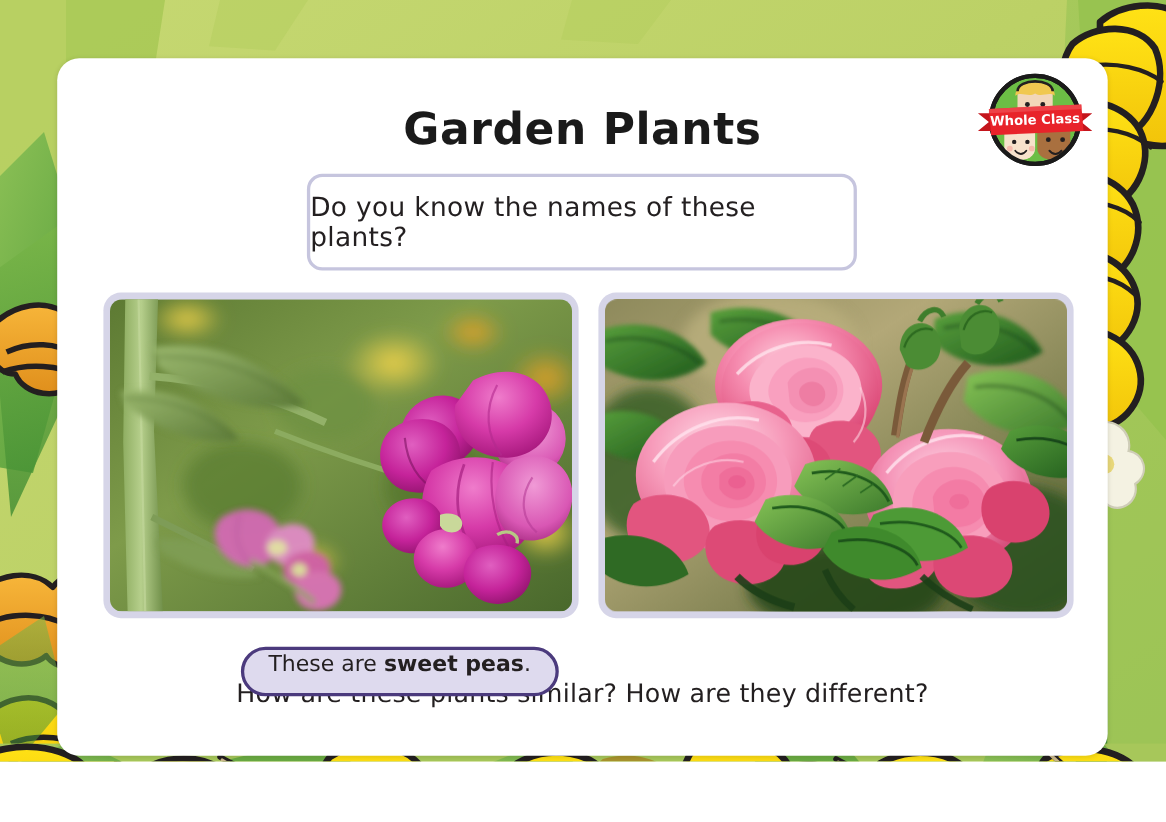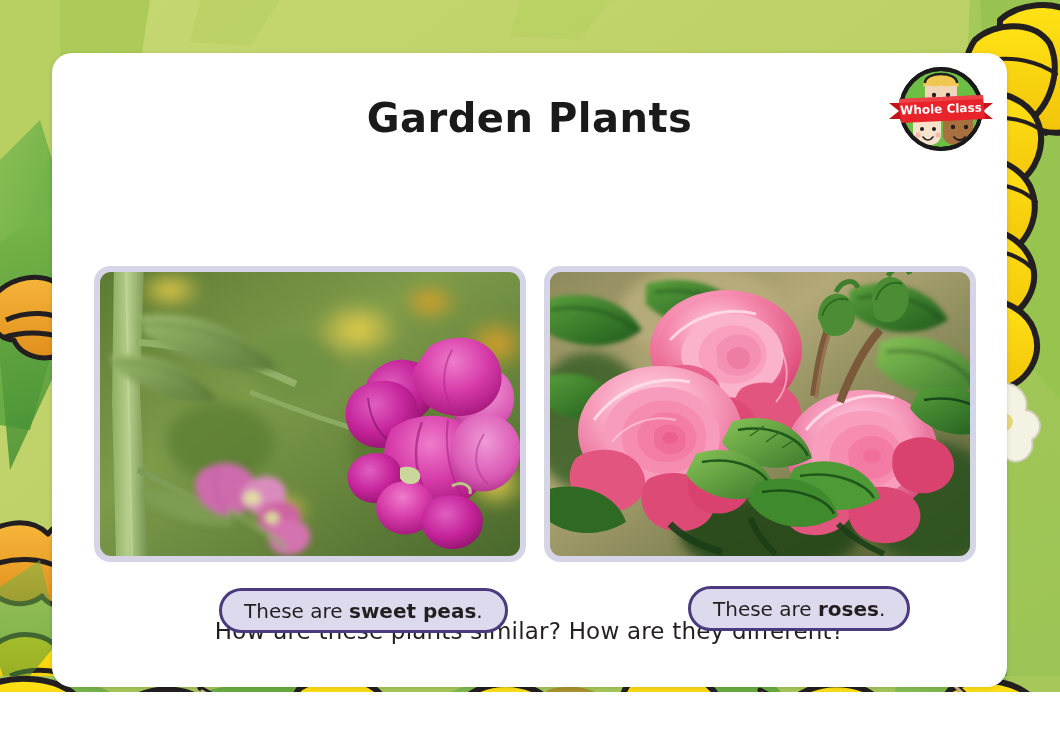--- a/index.html
+++ b/index.html
@@ -108,21 +108,20 @@
 
   
   .caption {
     position: absolute;
     z-index: 6;
     height: 45px;
     border: 3px solid #4b3a7d;
     border-radius: 23px;
     background: #dedaee;
     display: flex;
-    align-items: center;
     justify-content: center;
     padding: 0 22px;
     white-space: nowrap;
   }
   .caption-text {
     font-family: "DejaVu Sans", sans-serif;
     font-size: 20px;
     color: #231f20;
   }
   .caption-text b { font-weight: 700; }
@@ -300,20 +299,23 @@
           <path d="M160 722 C178 714 200 716 210 726" fill="none" stroke="#231f20" stroke-width="3"></path>
         </g>
       </g>
     </svg>
   </div>
 
   <div class="card">
 
     <h1 class="title">Garden Plants</h1>
 
+    <div class="question-box">
+      <span class="question-box-text">Do you know the names of these plants?</span>
+    </div>
 
     <div class="panels">
 
       <div class="panel left">
         <div class="photo">
           <svg viewBox="0 0 420 284" preserveAspectRatio="xMidYMid slice" xmlns="http://www.w3.org/2000/svg" aria-hidden="true">
             <defs>
               <linearGradient id="spBg" x1="0" y1="0" x2="1" y2="1">
                 <stop offset="0%" stop-color="#5d7a33"></stop>
                 <stop offset="40%" stop-color="#7e9b4a"></stop>
@@ -585,23 +587,20 @@
             </g>
           </svg>
         </div>
       </div>
     </div>
 
     <div class="caption left">
       <span class="caption-text"><span>These are </span><b>sweet peas</b><span>.</span></span>
     </div>
 
-    <div class="caption right">
-      <span class="caption-text"><span>These are </span><b>roses</b><span>.</span></span>
-    </div>
 
     <div class="footer-question">How are these plants similar? How are they different?</div>
 
     <div class="badge">
       <svg viewBox="0 0 104 104" xmlns="http://www.w3.org/2000/svg" aria-hidden="true">
         <defs>
           <clipPath id="badgeClip">
               <circle cx="52" cy="50" r="40"></circle>
             </clipPath>
         </defs>

